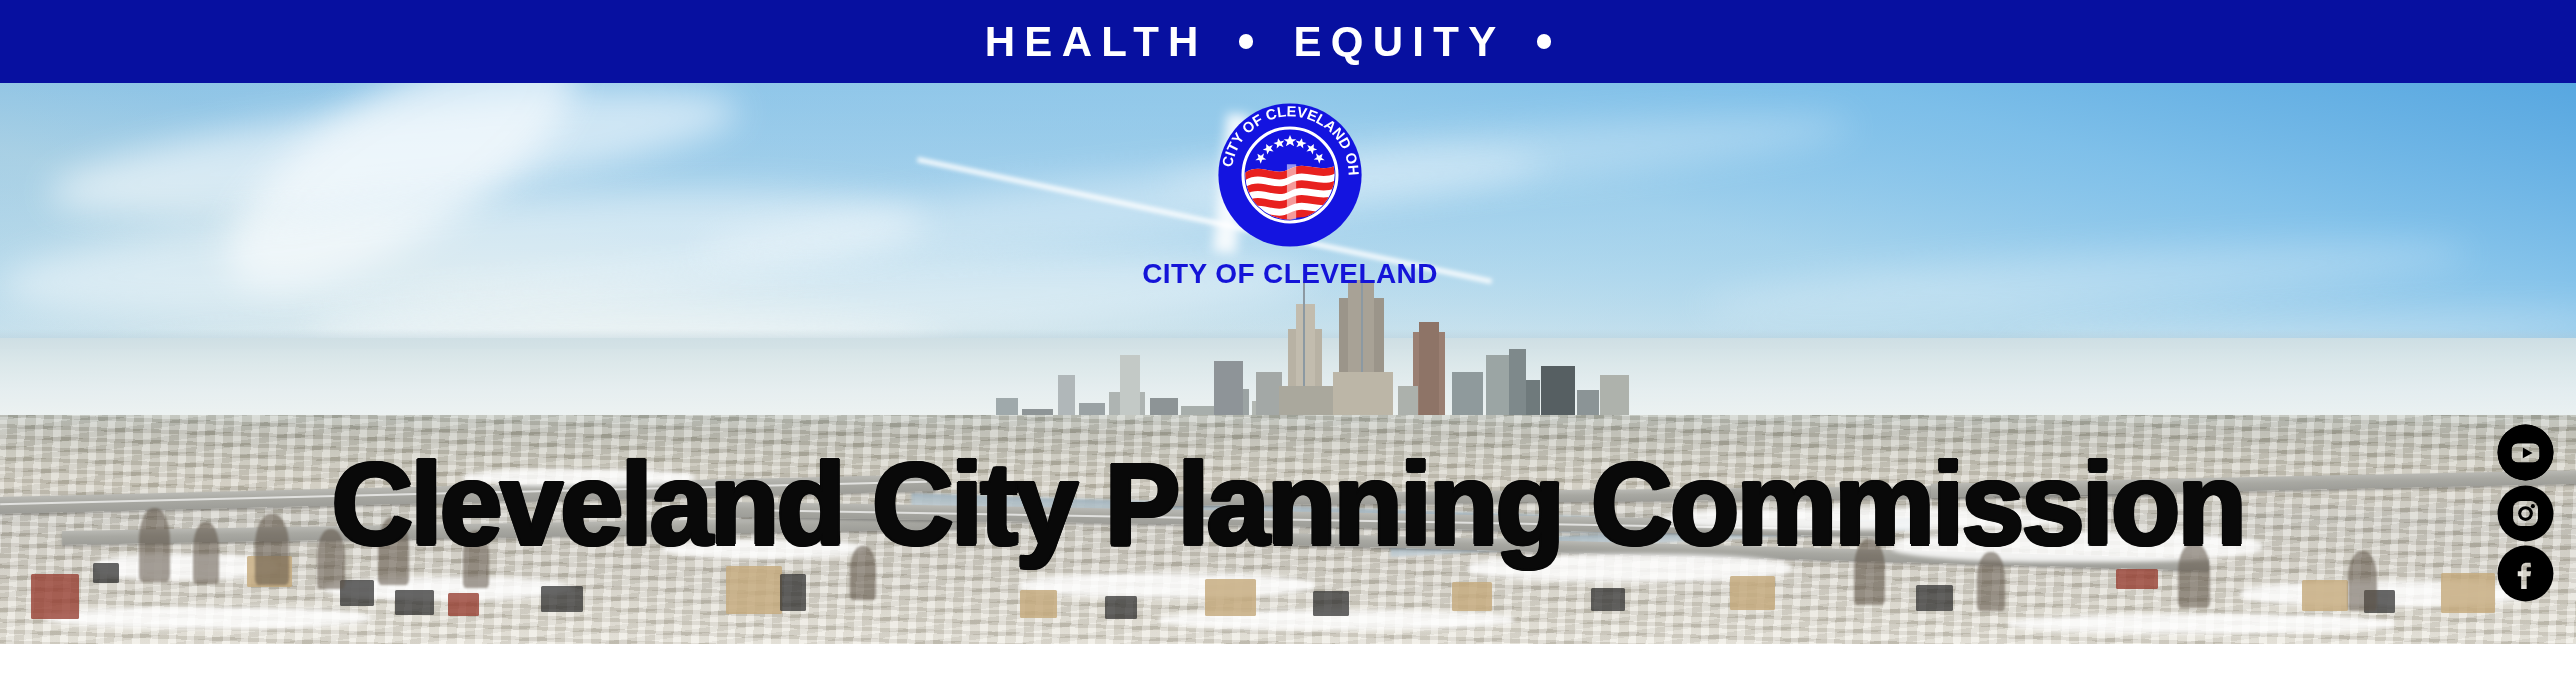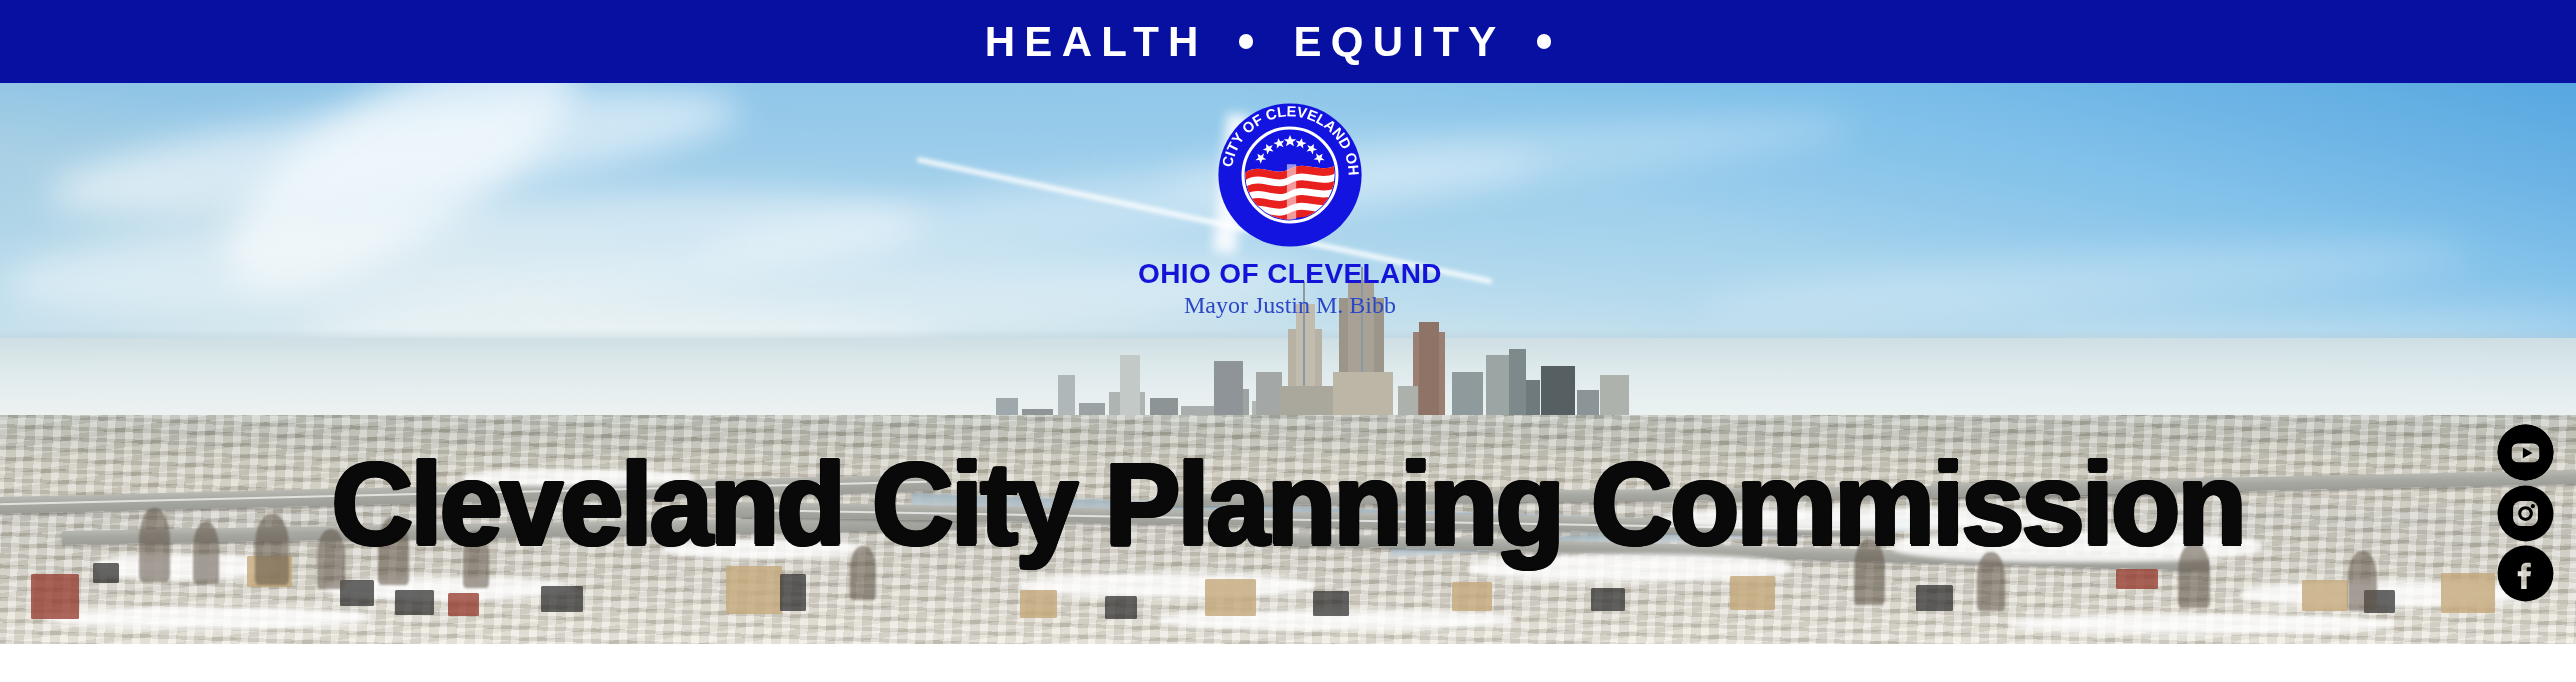--- a/index.html
+++ b/index.html
@@ -504,22 +504,21 @@
             <path d="M40,98 C62,82 80,104 100,92 C120,80 140,100 162,86 L162,150 C140,164 120,144 100,156 C80,168 62,146 40,162 Z" fill="#ffffff"></path>
             <path d="M40,98 C62,82 80,104 100,92 C120,80 140,100 162,86 L162,96 C140,110 120,90 100,102 C80,114 62,92 40,108 Z" fill="#e8211f"></path>
             <path d="M40,117 C62,101 80,123 100,111 C120,99 140,119 162,105 L162,115 C140,129 120,109 100,121 C80,133 62,111 40,127 Z" fill="#e8211f"></path>
             <path d="M40,136 C62,120 80,142 100,130 C120,118 140,138 162,124 L162,134 C140,148 120,128 100,140 C80,152 62,130 40,146 Z" fill="#e8211f"></path>
             <path d="M40,155 C62,139 80,161 100,149 C120,137 140,157 162,143 L162,153 C140,167 120,147 100,159 C80,171 62,149 40,165 Z" fill="#e8211f"></path>
             <path d="M96,86 L108,86 L108,164 L96,164 Z" fill="#ffffff" opacity="0.55"></path>
           </g>
         </g>
       </svg>
 
-      <div class="org-name">OHIO OF CLEVELAND</div>
-      <div class="mayor-name">Mayor Justin M. Bibb</div>
+      <div class="org-name">CITY OF CLEVELAND</div>
     </div>
 
     <div class="main-title">Cleveland City Planning Commission</div>
 
     <div class="social">
       <svg class="social-icon" viewBox="0 0 76 76">
         <defs>
           <mask id="ytMask">
             <rect x="0" y="0" width="76" height="76" fill="#fff"></rect>
             <rect x="20" y="26" width="36" height="25" rx="8" fill="#000"></rect>

